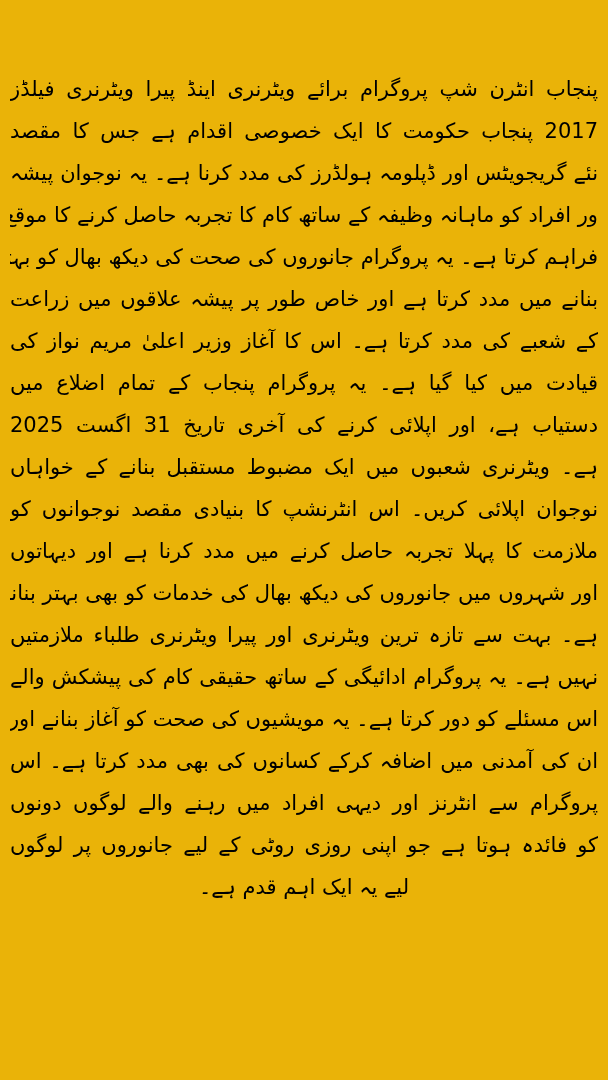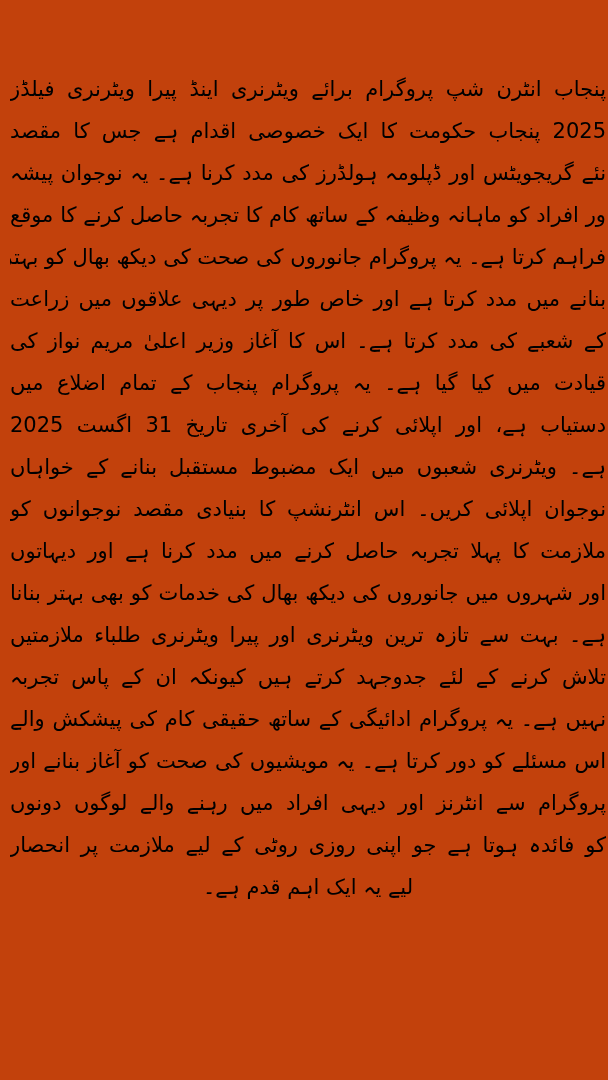--- a/index.html
+++ b/index.html
@@ -4,23 +4,23 @@
 <style>
   html, body {
     margin: 0;
     padding: 0;
     background: #ffffff;
   }
   .page {
     position: relative;
     width: 608px;
     height: 1080px;
-    background: #c2410c;
+    background: #eab308;
     box-sizing: border-box;
-    padding: 68px 2px 0 10px;
+    padding: 68px 10px 0 10px;
     overflow: hidden;
   }
   .article {
     direction: rtl;
     unicode-bidi: embed;
     font-family: "DejaVu Sans", sans-serif;
     font-size: 21px;
     color: #000000;
     width: 100%;
   }
@@ -38,33 +38,33 @@
     text-align-last: center;
     -moz-text-align-last: center;
   }
 </style>
 </head>
 <body>
 
 <main class="page">
   <article class="article">
     <div class="line">پنجاب انٹرن شپ پروگرام برائے ویٹرنری اینڈ پیرا ویٹرنری فیلڈز</div>
-    <div class="line">2025 پنجاب حکومت کا ایک خصوصی اقدام ہے جس کا مقصد</div>
+    <div class="line">2017 پنجاب حکومت کا ایک خصوصی اقدام ہے جس کا مقصد</div>
     <div class="line">نئے گریجویٹس اور ڈپلومہ ہولڈرز کی مدد کرنا ہے۔ یہ نوجوان پیشہ</div>
     <div class="line">ور افراد کو ماہانہ وظیفہ کے ساتھ کام کا تجربہ حاصل کرنے کا موقع</div>
     <div class="line">فراہم کرتا ہے۔ یہ پروگرام جانوروں کی صحت کی دیکھ بھال کو بہتر</div>
-    <div class="line">بنانے میں مدد کرتا ہے اور خاص طور پر دیہی علاقوں میں زراعت</div>
+    <div class="line">بنانے میں مدد کرتا ہے اور خاص طور پر پیشہ علاقوں میں زراعت</div>
     <div class="line">کے شعبے کی مدد کرتا ہے۔ اس کا آغاز وزیر اعلیٰ مریم نواز کی</div>
     <div class="line">قیادت میں کیا گیا ہے۔ یہ پروگرام پنجاب کے تمام اضلاع میں</div>
     <div class="line">دستیاب ہے، اور اپلائی کرنے کی آخری تاریخ 31 اگست 2025</div>
     <div class="line">ہے۔ ویٹرنری شعبوں میں ایک مضبوط مستقبل بنانے کے خواہاں</div>
     <div class="line">نوجوان اپلائی کریں۔ اس انٹرنشپ کا بنیادی مقصد نوجوانوں کو</div>
     <div class="line">ملازمت کا پہلا تجربہ حاصل کرنے میں مدد کرنا ہے اور دیہاتوں</div>
     <div class="line">اور شہروں میں جانوروں کی دیکھ بھال کی خدمات کو بھی بہتر بنانا</div>
     <div class="line">ہے۔ بہت سے تازہ ترین ویٹرنری اور پیرا ویٹرنری طلباء ملازمتیں</div>
-    <div class="line">تلاش کرنے کے لئے جدوجہد کرتے ہیں کیونکہ ان کے پاس تجربہ</div>
     <div class="line">نہیں ہے۔ یہ پروگرام ادائیگی کے ساتھ حقیقی کام کی پیشکش والے</div>
     <div class="line">اس مسئلے کو دور کرتا ہے۔ یہ مویشیوں کی صحت کو آغاز بنانے اور</div>
+    <div class="line">ان کی آمدنی میں اضافہ کرکے کسانوں کی بھی مدد کرتا ہے۔ اس</div>
     <div class="line">پروگرام سے انٹرنز اور دیہی افراد میں رہنے والے لوگوں دونوں</div>
-    <div class="line">کو فائدہ ہوتا ہے جو اپنی روزی روٹی کے لیے ملازمت پر انحصار</div>
+    <div class="line">کو فائدہ ہوتا ہے جو اپنی روزی روٹی کے لیے جانوروں پر لوگوں</div>
     <div class="line line--center">لیے یہ ایک اہم قدم ہے۔</div>
   </article>
 </main>
 
 </body></html>

